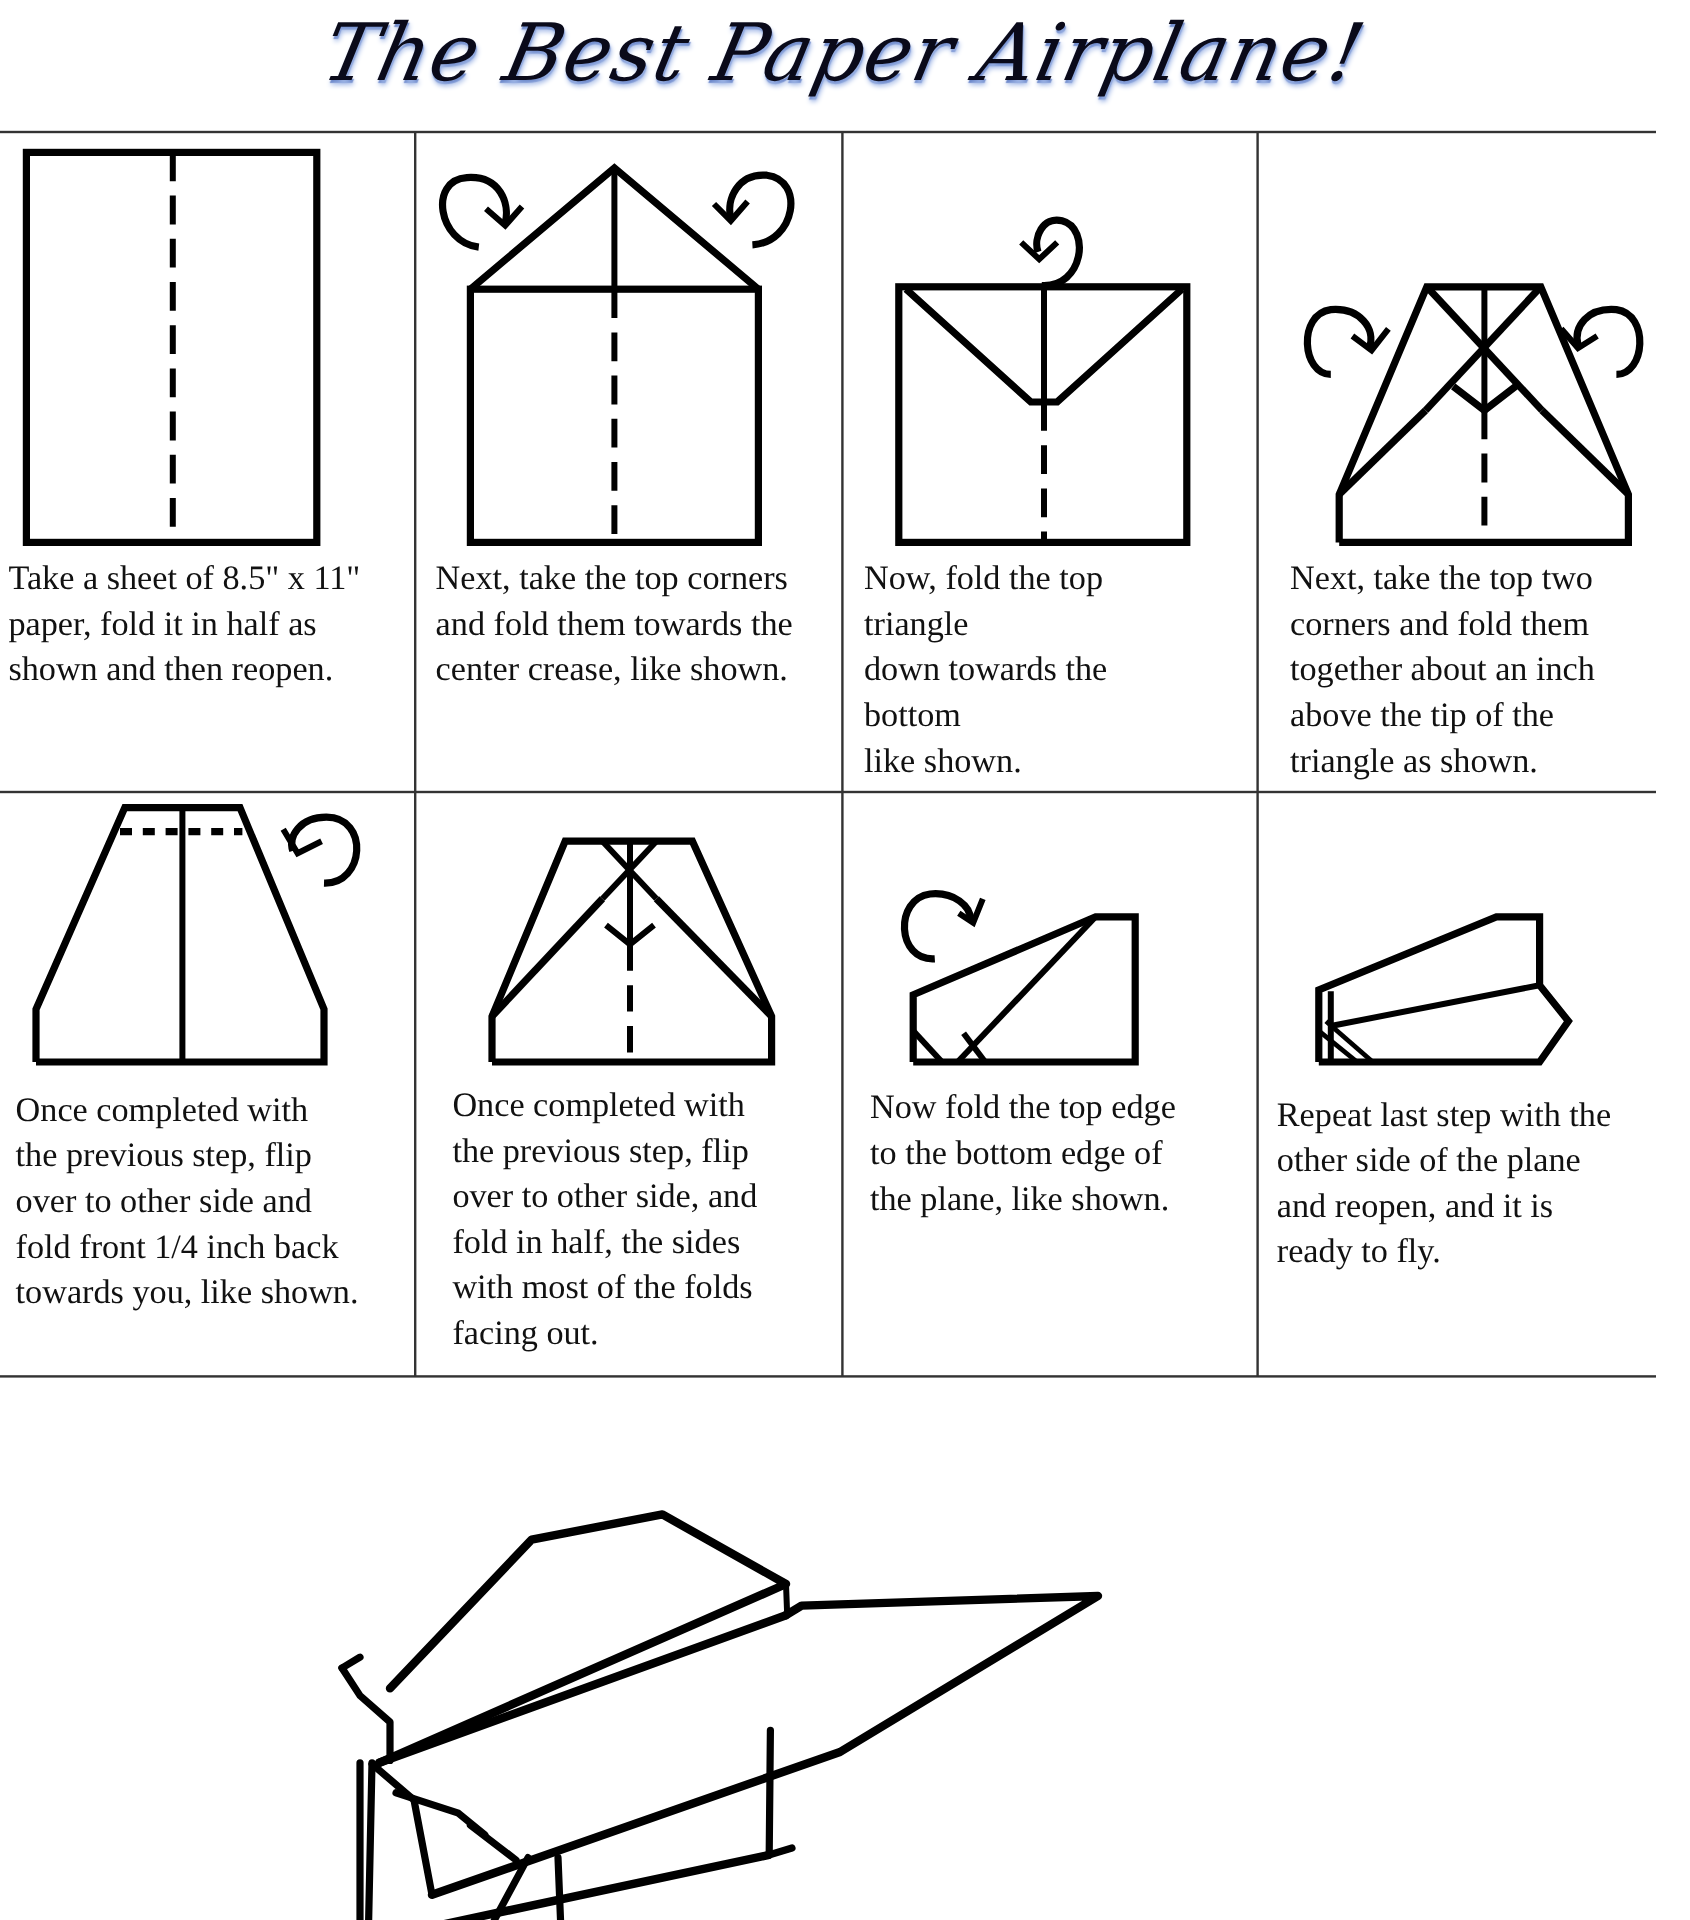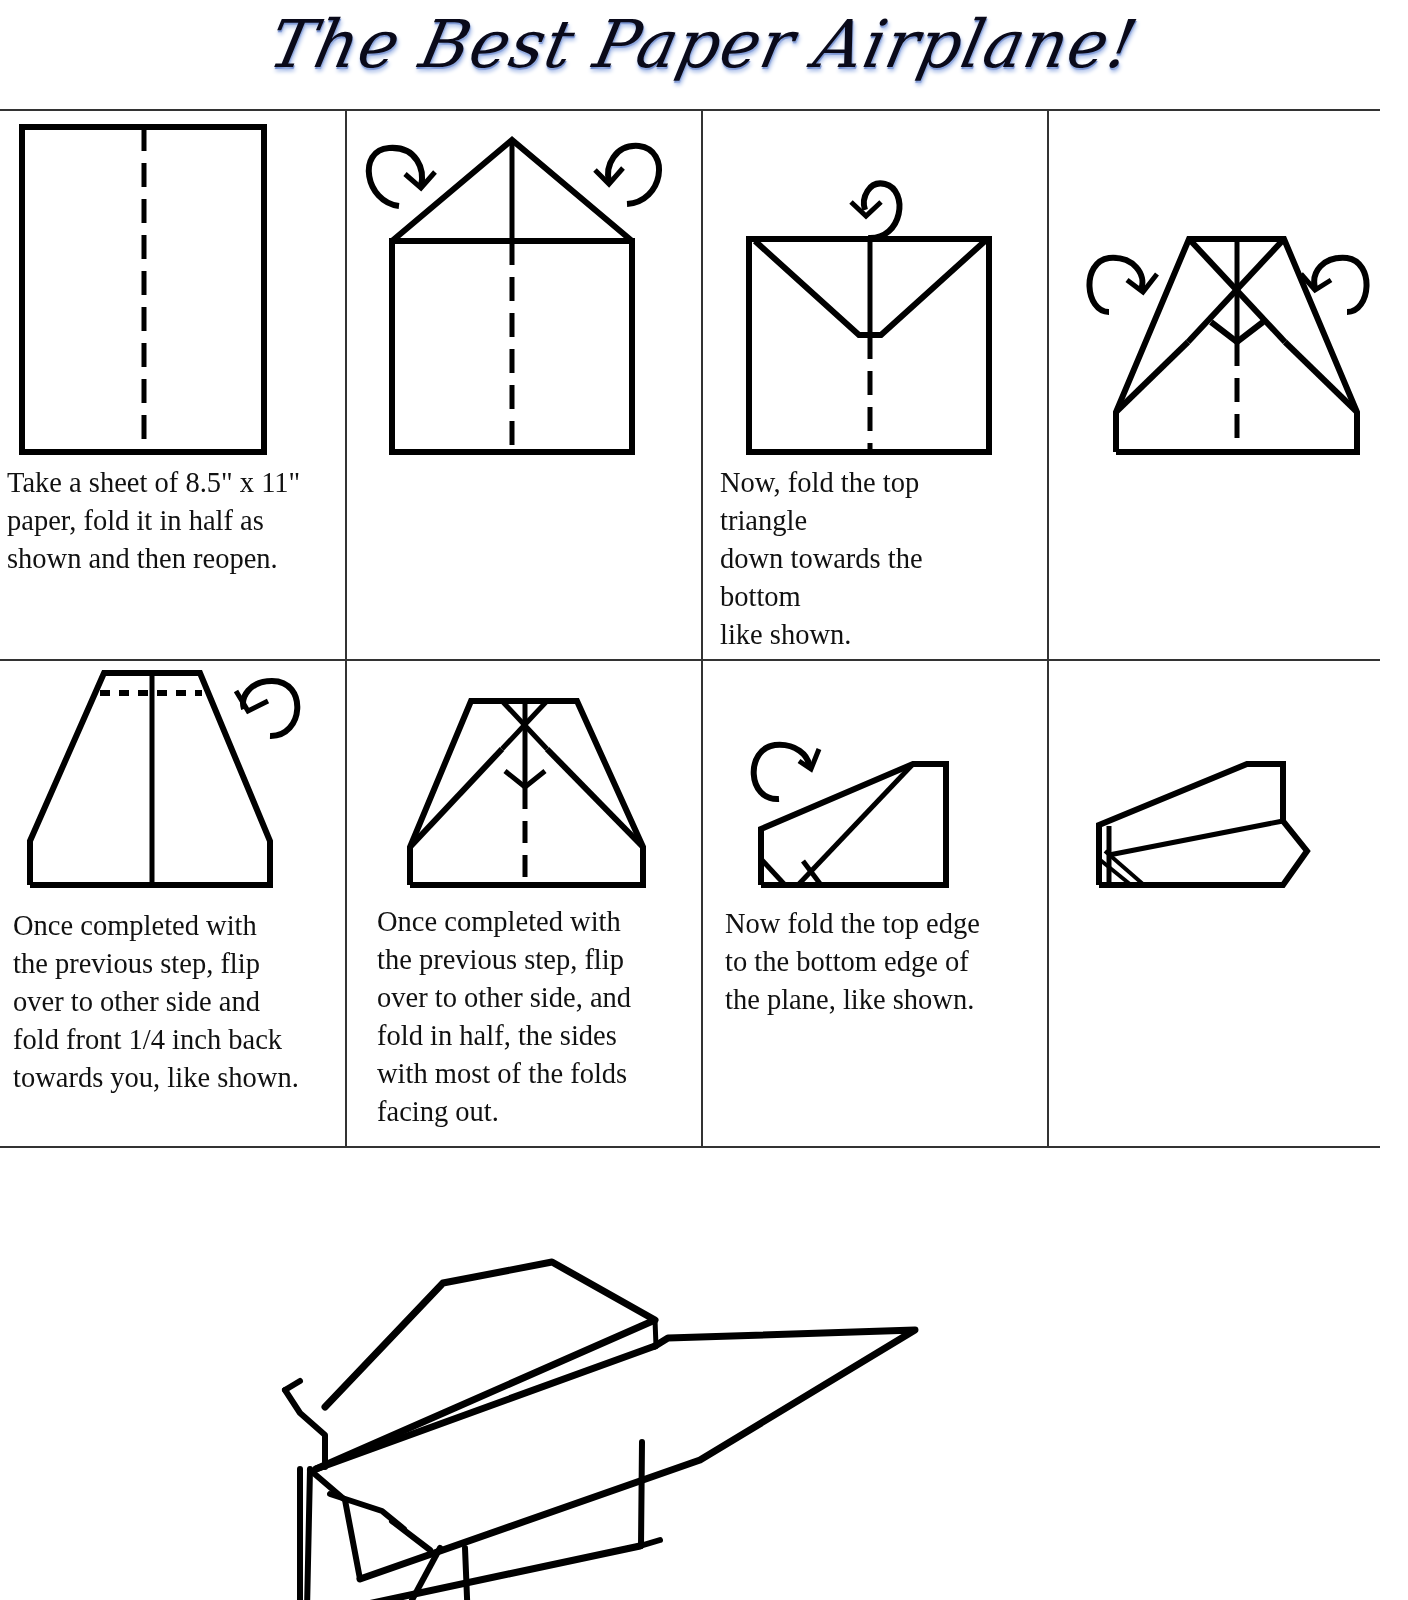--- a/index.html
+++ b/index.html
@@ -49,20 +49,23 @@
   <svg width="354" height="350">
     <rect x="45" y="131" width="240" height="211" fill="none" stroke="#000" stroke-width="6"></rect>
     <polyline points="45,131 165,30 285,131" fill="none" stroke="#000" stroke-width="6"></polyline>
     <line x1="165" y1="30" x2="165" y2="131" stroke="#000" stroke-width="5"></line>
     <line x1="165" y1="131" x2="165" y2="342" stroke="#000" stroke-width="5" stroke-dasharray="24,12"></line>
     <path d="M52,96 C18,92 10,40 42,38 C70,36 78,60 74,76" fill="none" stroke="#000" stroke-width="6"></path>
     <polyline points="58,64 74,78 88,62" fill="none" stroke="#000" stroke-width="5"></polyline>
     <path d="M280,94 C316,92 324,40 292,36 C268,34 258,56 262,72" fill="none" stroke="#000" stroke-width="6"></path>
     <polyline points="248,60 262,74 276,58" fill="none" stroke="#000" stroke-width="5"></polyline>
   </svg>
+  <div class="step-text" style="left:16px;top:354px">Next, take the top corners
+and fold them towards the
+center crease, like shown.</div>
 </div>
 
 <div class="cell" style="left:703px;top:110px;width:284px;height:550px">
   <svg width="344" height="350">
     <rect x="46" y="129" width="240" height="213" fill="none" stroke="#000" stroke-width="6"></rect>
     <polyline points="52,131 156,225 178,225 282,131" fill="none" stroke="#000" stroke-width="6"></polyline>
     <line x1="167" y1="129" x2="167" y2="225" stroke="#000" stroke-width="5"></line>
     <line x1="167" y1="225" x2="167" y2="342" stroke="#000" stroke-width="5" stroke-dasharray="24,12"></line>
     <path d="M165,128 C200,130 206,80 182,74 C166,70 158,88 162,100" fill="none" stroke="#000" stroke-width="6"></path>
     <polyline points="148,92 163,106 178,92" fill="none" stroke="#000" stroke-width="5"></polyline>
@@ -80,20 +83,25 @@
     <line x1="139" y1="232" x2="67" y2="302" stroke="#000" stroke-width="6"></line>
     <line x1="236" y1="232" x2="308" y2="302" stroke="#000" stroke-width="6"></line>
     <polyline points="162,212 188,232 214,212" fill="none" stroke="#000" stroke-width="6"></polyline>
     <line x1="188" y1="129" x2="188" y2="232" stroke="#000" stroke-width="5"></line>
     <line x1="188" y1="232" x2="188" y2="342" stroke="#000" stroke-width="5" stroke-dasharray="24,12"></line>
     <path d="M60,202 C36,202 32,152 60,148 C84,146 98,164 92,180" fill="none" stroke="#000" stroke-width="6"></path>
     <polyline points="78,170 94,182 108,164" fill="none" stroke="#000" stroke-width="5"></polyline>
     <path d="M298,202 C322,202 326,152 298,148 C274,146 262,162 266,178" fill="none" stroke="#000" stroke-width="6"></path>
     <polyline points="252,164 266,180 282,170" fill="none" stroke="#000" stroke-width="5"></polyline>
   </svg>
+  <div class="step-text" style="left:26px;top:354px">Next, take the top two
+corners and fold them
+together about an inch
+above the tip of the
+triangle as shown.</div>
 </div>
 
 <div class="cell" style="left:0;top:661px;width:345px;height:485px">
   <svg width="345" height="240">
     <polyline points="30,224 30,180 104,12 200,12 270,180 270,224 30,224" fill="none" stroke="#000" stroke-width="6"></polyline>
     <line x1="152" y1="12" x2="152" y2="224" stroke="#000" stroke-width="5"></line>
     <line x1="100" y1="32" x2="202" y2="32" stroke="#000" stroke-width="6" stroke-dasharray="10,9"></line>
     <path d="M270,75 C304,76 308,20 272,20 C250,20 240,36 244,48" fill="none" stroke="#000" stroke-width="6"></path>
     <polyline points="236,30 248,50 268,40" fill="none" stroke="#000" stroke-width="5"></polyline>
   </svg>
@@ -138,20 +146,24 @@
 </div>
 
 <div class="cell" style="left:1049px;top:661px;width:331px;height:485px">
   <svg width="331" height="240">
     <polyline points="50,224 50,164 198,103 234,103 234,160 258,190 234,224 50,224" fill="none" stroke="#000" stroke-width="6"></polyline>
     <line x1="60" y1="165" x2="60" y2="224" stroke="#000" stroke-width="5"></line>
     <line x1="60" y1="194" x2="234" y2="160" stroke="#000" stroke-width="5"></line>
     <line x1="50" y1="198" x2="82" y2="224" stroke="#000" stroke-width="4"></line>
     <line x1="56" y1="190" x2="95" y2="224" stroke="#000" stroke-width="4"></line>
   </svg>
+  <div class="step-text" style="left:15px;top:250px">Repeat last step with the
+other side of the plane
+and reopen, and it is
+ready to fly.</div>
 </div>
 
 <div class="final">
   <svg width="1408" height="430">
     <g fill="none" stroke="#000" stroke-linejoin="round" stroke-linecap="round">
 
       <polyline points="325,237 443,113 552,92 655,150 316,299" stroke-width="7"></polyline>
       <line x1="655" y1="150" x2="656" y2="176" stroke-width="5"></line>
 
       <polyline points="285,220 300,243 325,265 325,297" stroke-width="6"></polyline>

